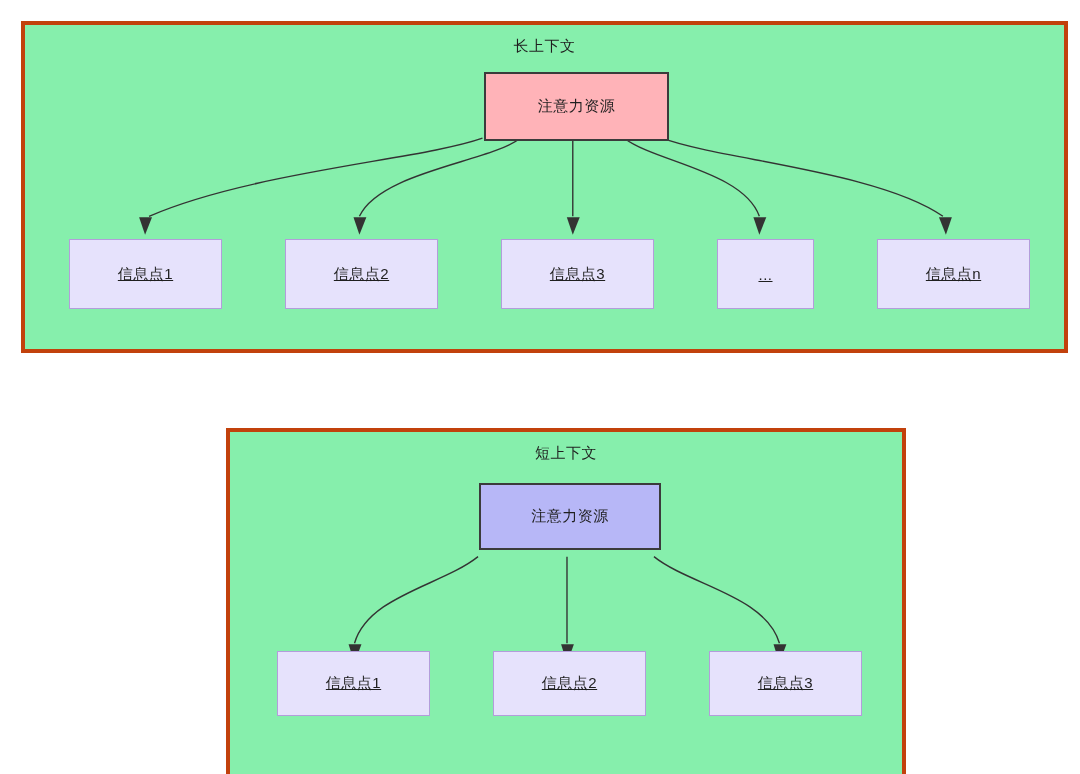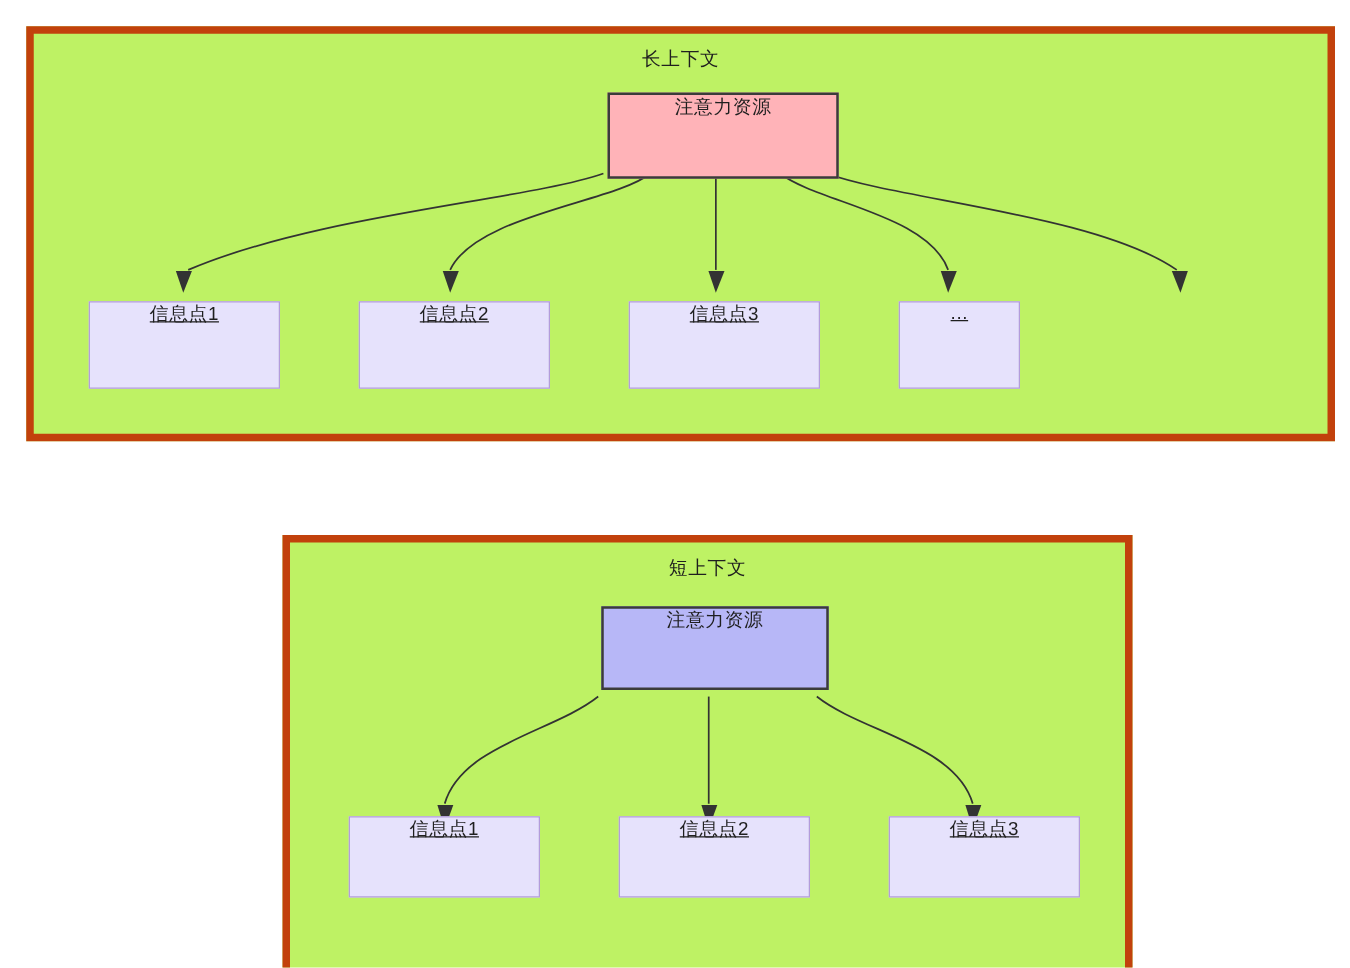--- a/index.html
+++ b/index.html
@@ -15,22 +15,22 @@
     overflow: hidden;
   }
   #stage {
     position: absolute;
     left: 0; top: 0;
     width: 1080px;
     height: 774px;
   }
   .panel {
     position: absolute;
-    background: #bef264;
-    border: 6px solid #c2410c;
+    background: #86efac;
+    border: 4px solid #c2410c;
     box-sizing: border-box;
   }
   #panel-long {
     left: 21px;
     top: 21px;
     width: 1047px;
     height: 332px;
   }
   #panel-short {
     left: 206px;
@@ -47,20 +47,21 @@
     color: #1f1f1f;
     line-height: 20px;
     top: 11px;
     left: 0;
     letter-spacing: 0.5px;
   }
   .node {
     position: absolute;
     box-sizing: border-box;
     display: flex;
+    align-items: center;
     justify-content: center;
     font-size: 15px;
     color: #1f1f1f;
     letter-spacing: 0.5px;
   }
   .node-root-pink {
     background: #ffb3b8;
     border: 2px solid #3b3b3b;
   }
   .node-root-blue {
@@ -130,20 +131,23 @@
     </div>
 
     <div class="node node-leaf" style="left:476px; top:214px; width:153px; height:70px;">
       <span>信息点3</span>
     </div>
 
     <div class="node node-leaf" style="left:692px; top:214px; width:97px; height:70px;">
       <span>...</span>
     </div>
 
+    <div class="node node-leaf" style="left:852px; top:214px; width:153px; height:70px;">
+      <span>信息点n</span>
+    </div>
 
   </div>
 
   <div class="panel" id="panel-short">
 
     <div class="panel-title">短上下文</div>
 
     <svg class="edges" viewBox="0 0 680 337" preserveAspectRatio="none">
 
       <path d="M 251,118 C 215,145 140,155 126,200"></path>

